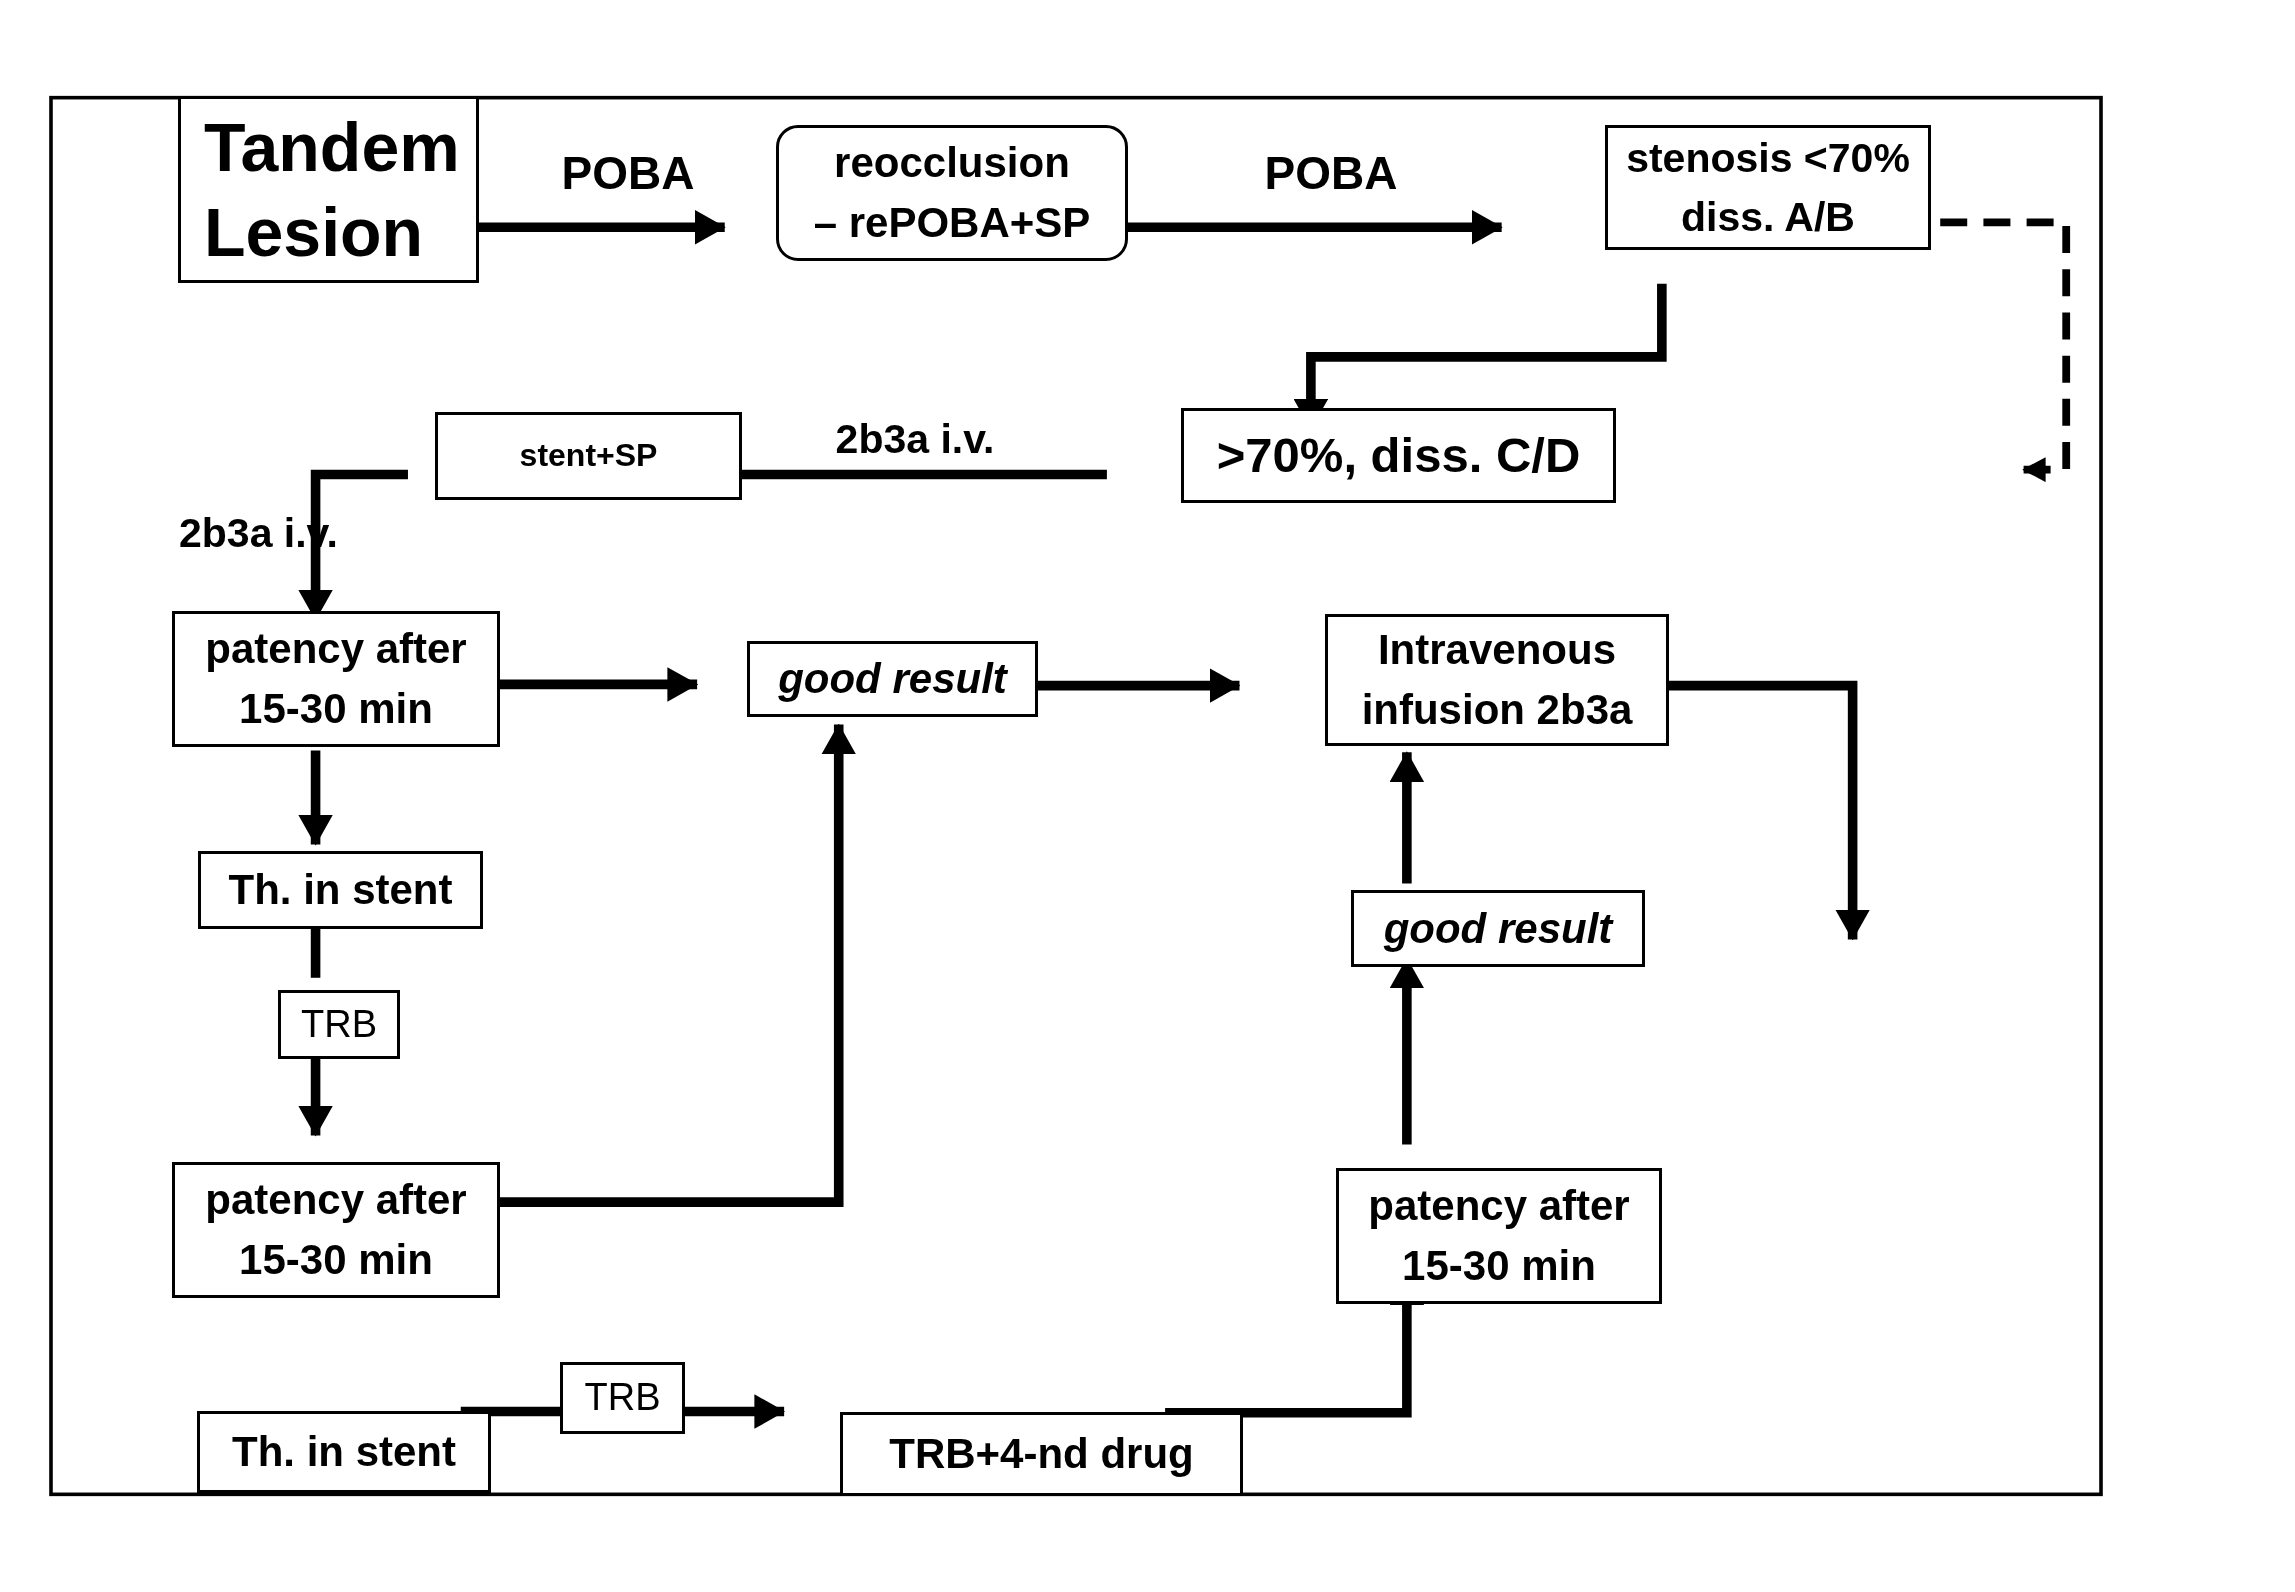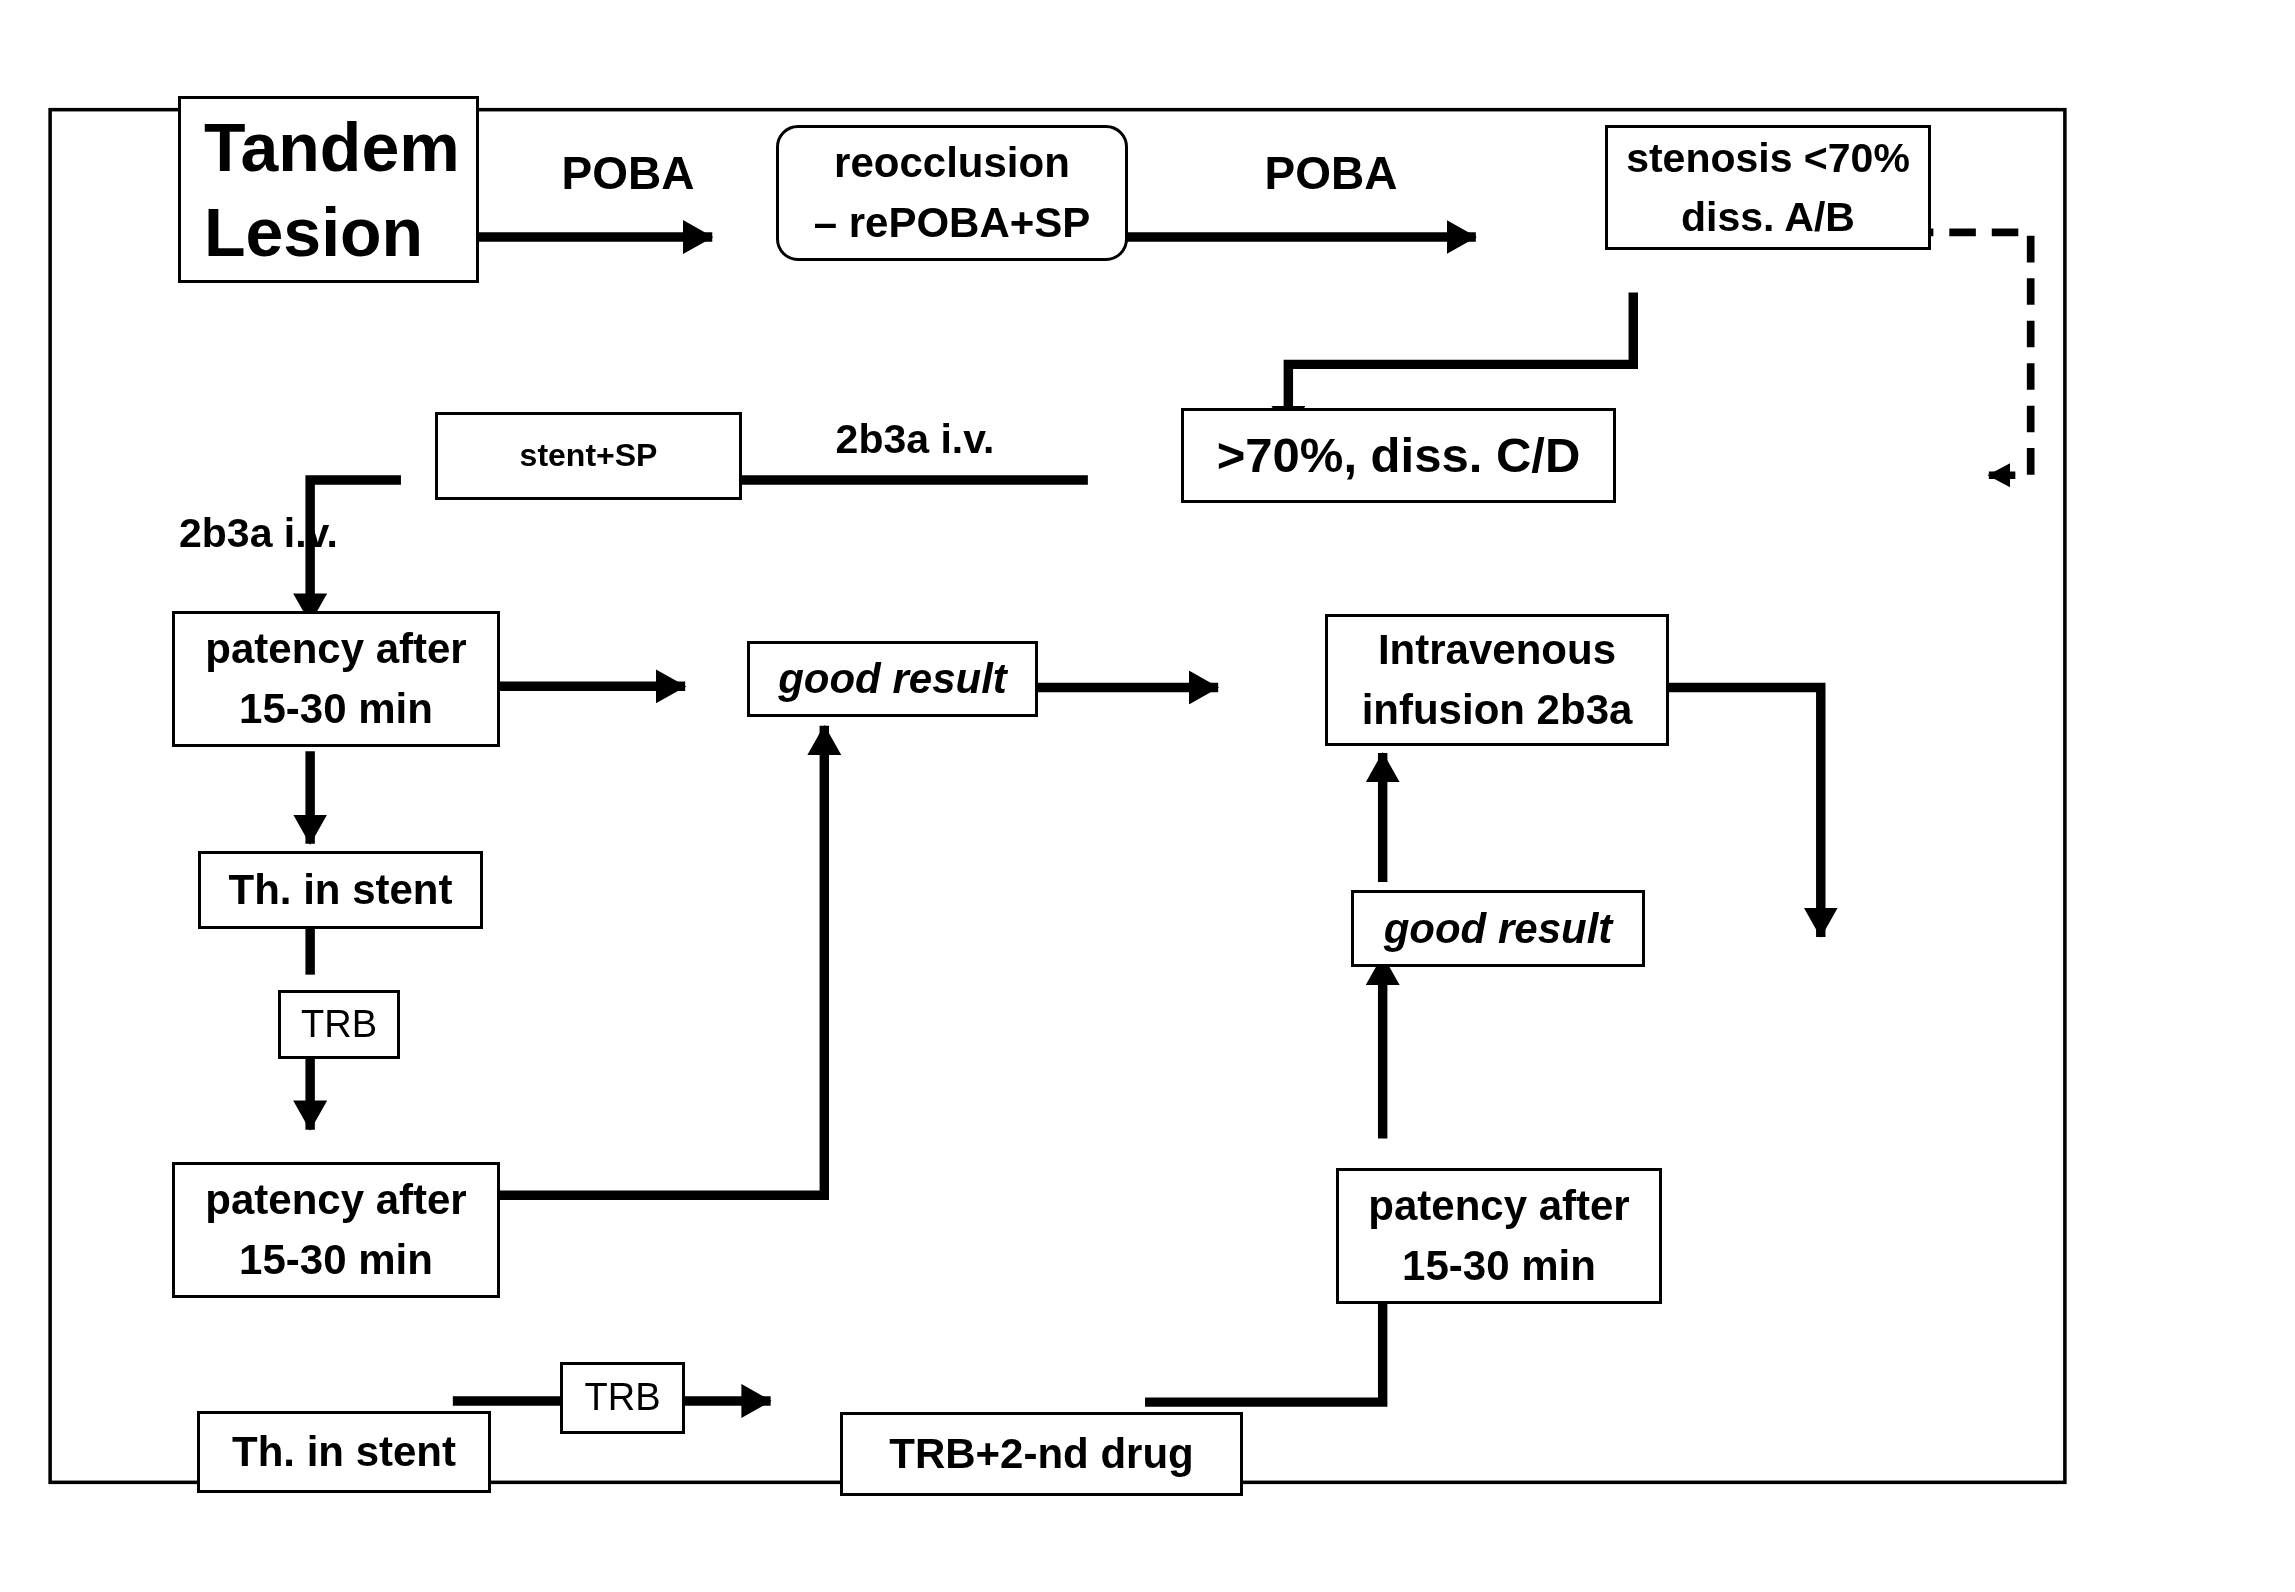--- a/index.html
+++ b/index.html
@@ -13,20 +13,21 @@
     position: relative;
     overflow: hidden;
     font-family: "Liberation Sans", sans-serif;
     color: #000000;
   }
   #stage {
     position: absolute;
     left: 0; top: 0;
     width: 2115px;
     height: 1592px;
+    padding-left: 37px;
   }
   #connectors {
     position: absolute;
     left: 0; top: 0;
     width: 100%;
     height: 100%;
   }
   .box {
     position: absolute;
     box-sizing: border-box;
@@ -128,21 +129,21 @@
 
   <div class="box box--light" style="left:278px; top:990px; width:122px; height:69px; font-size:38px;">TRB</div>
 
   <div class="box" style="left:172px; top:1162px; width:328px; height:136px; font-size:42px;">patency after
 15-30 min</div>
 
   <div class="box" style="left:197px; top:1411px; width:294px; height:82px; font-size:42px;">Th. in stent</div>
 
   <div class="box box--light" style="left:560px; top:1362px; width:125px; height:72px; font-size:38px;">TRB</div>
 
-  <div class="box" style="left:840px; top:1412px; width:403px; height:84px; font-size:42px;">TRB+2-nd drug</div>
+  <div class="box" style="left:840px; top:1412px; width:403px; height:84px; font-size:42px;">TRB+4-nd drug</div>
 
   <div class="box" style="left:1336px; top:1168px; width:326px; height:136px; font-size:42px;">patency after
 15-30 min</div>
 
   <div class="box box--italic" style="left:1351px; top:890px; width:294px; height:77px; font-size:42px;">good result</div>
 
 
   <div class="lbl lbl--centered" style="left:628px; top:125px; font-size:46px;">POBA</div>
 
   <div class="lbl lbl--centered" style="left:1331px; top:125px; font-size:46px;">POBA</div>

